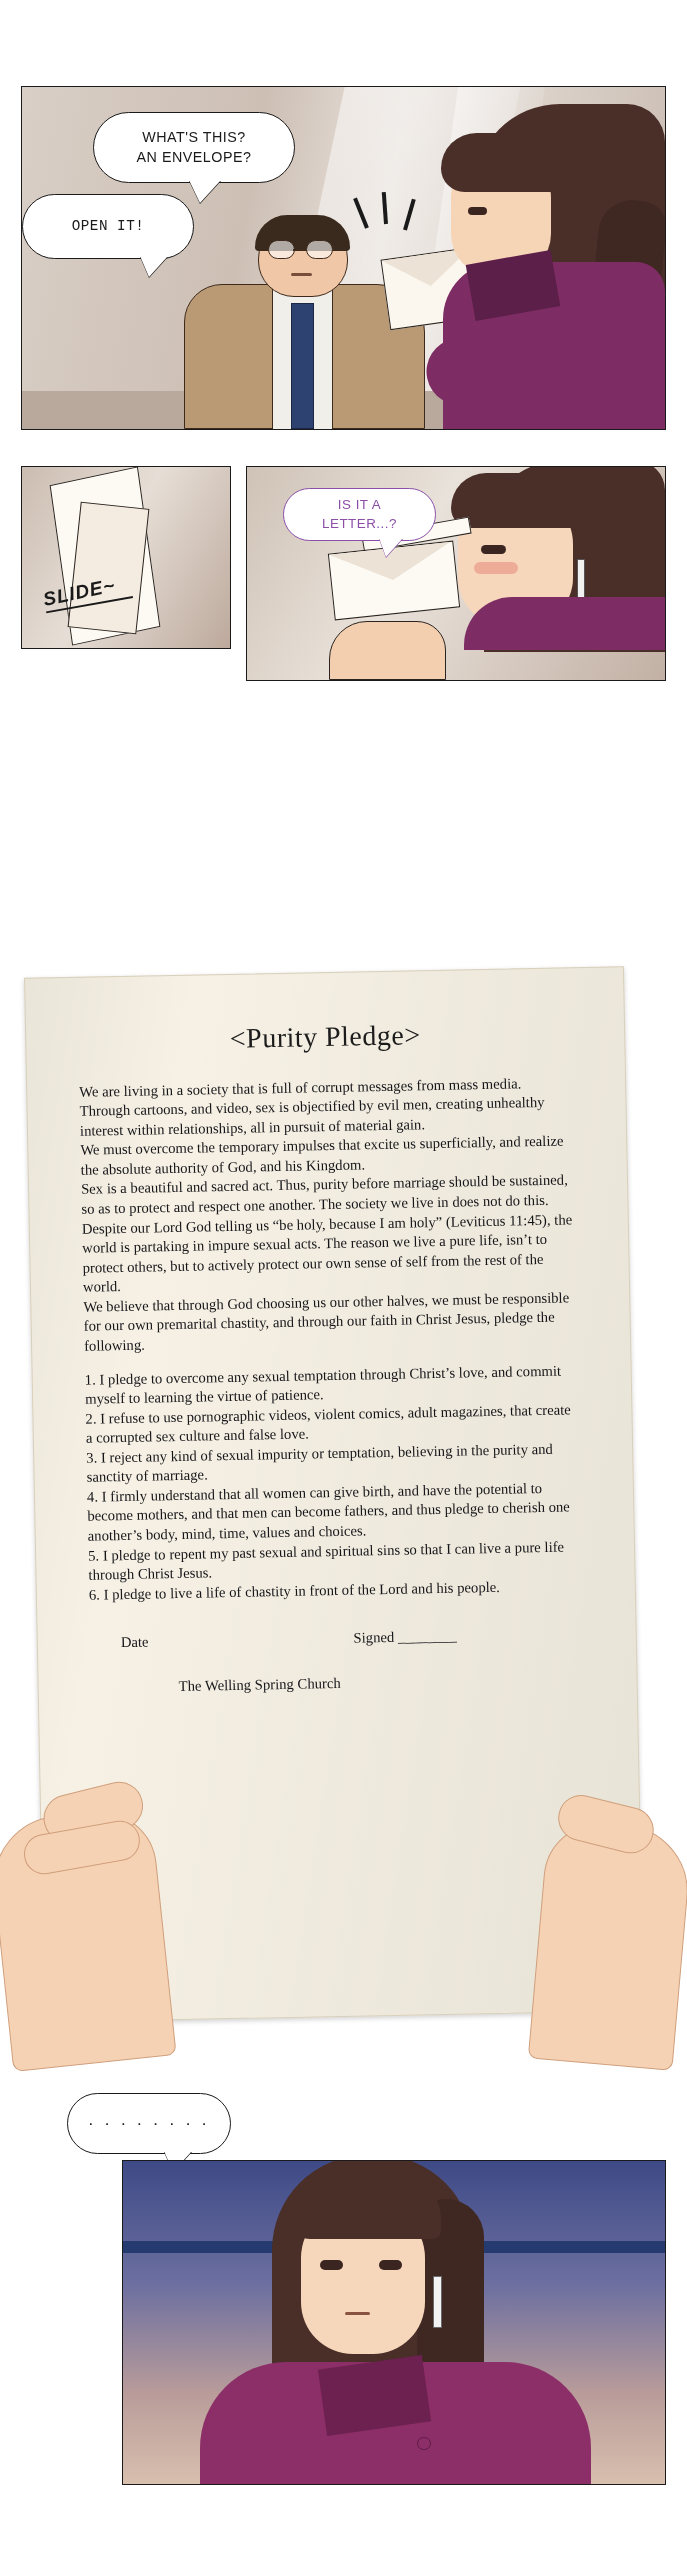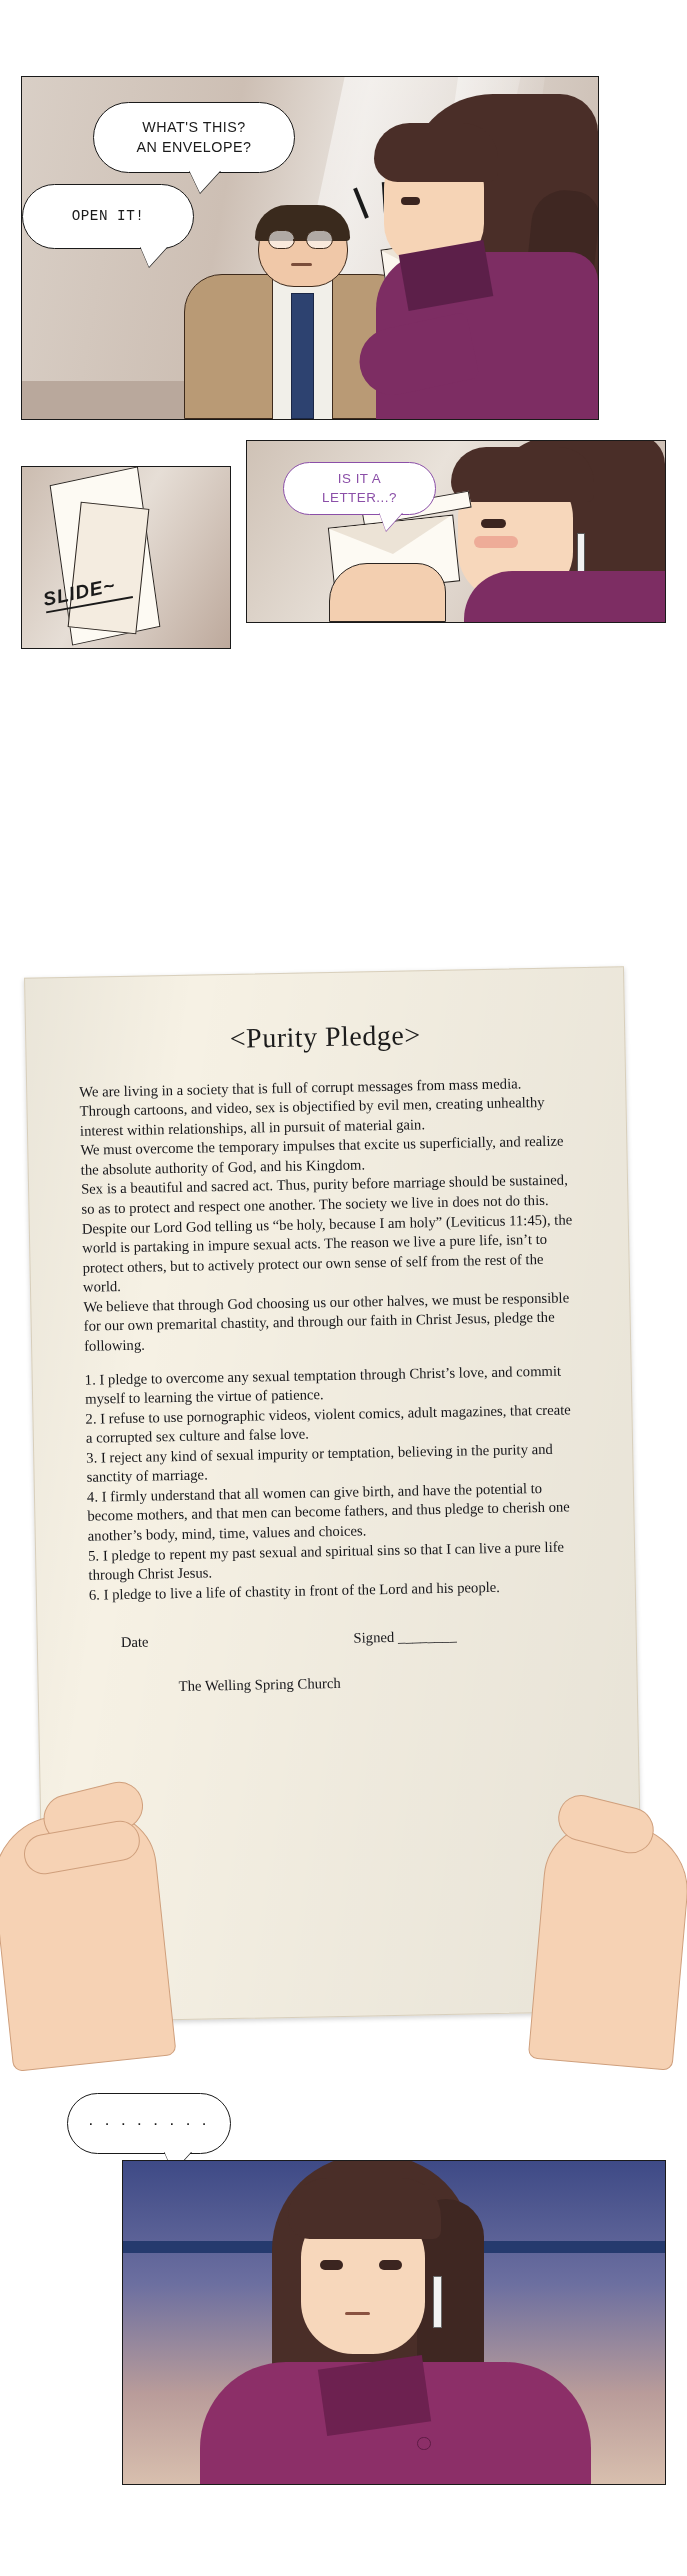--- a/index.html
+++ b/index.html
@@ -25,22 +25,22 @@
   .panel {
     position: absolute;
     border: 1.9px solid #1a1a1a;
     overflow: hidden;
     box-sizing: border-box;
   }
 
   
   #panel1 {
     left: 21px;
-    top: 76px;
-    width: 578px;
+    top: 86px;
+    width: 645px;
     height: 344px;
     background: linear-gradient(100deg, #d9cfc6 0%, #cdbfb4 35%, #e8e2dc 55%, #c9bbb0 100%);
     padding-left: 44px;
   }
   .p1-wallgleam {
     position: absolute;
     left: 286px; top: -38px;
     width: 172px; height: 439px;
     background: linear-gradient(105deg, rgba(255,255,255,0.55), rgba(255,255,255,0.0));
     transform: rotate(12deg);
@@ -312,23 +312,23 @@
     height: 1.9px;
     background: #1a1a1a;
     width: 88px;
     margin-top: 1.9px;
     transform: rotate(2deg);
   }
 
   
   #panel3 {
     left: 246px;
-    top: 440px;
+    top: 466px;
     width: 420px;
-    height: 183px;
+    height: 215px;
     background: linear-gradient(120deg, #cfc2b6 0%, #e9e2da 40%, #c2b0a4 100%);
   }
   .p3-woman {
     position: absolute;
     right: 0; top: 0;
     width: 220px; height: 183px;
   }
   .p3-hair {
     position: absolute;
     right: 0; top: -5.7px;

